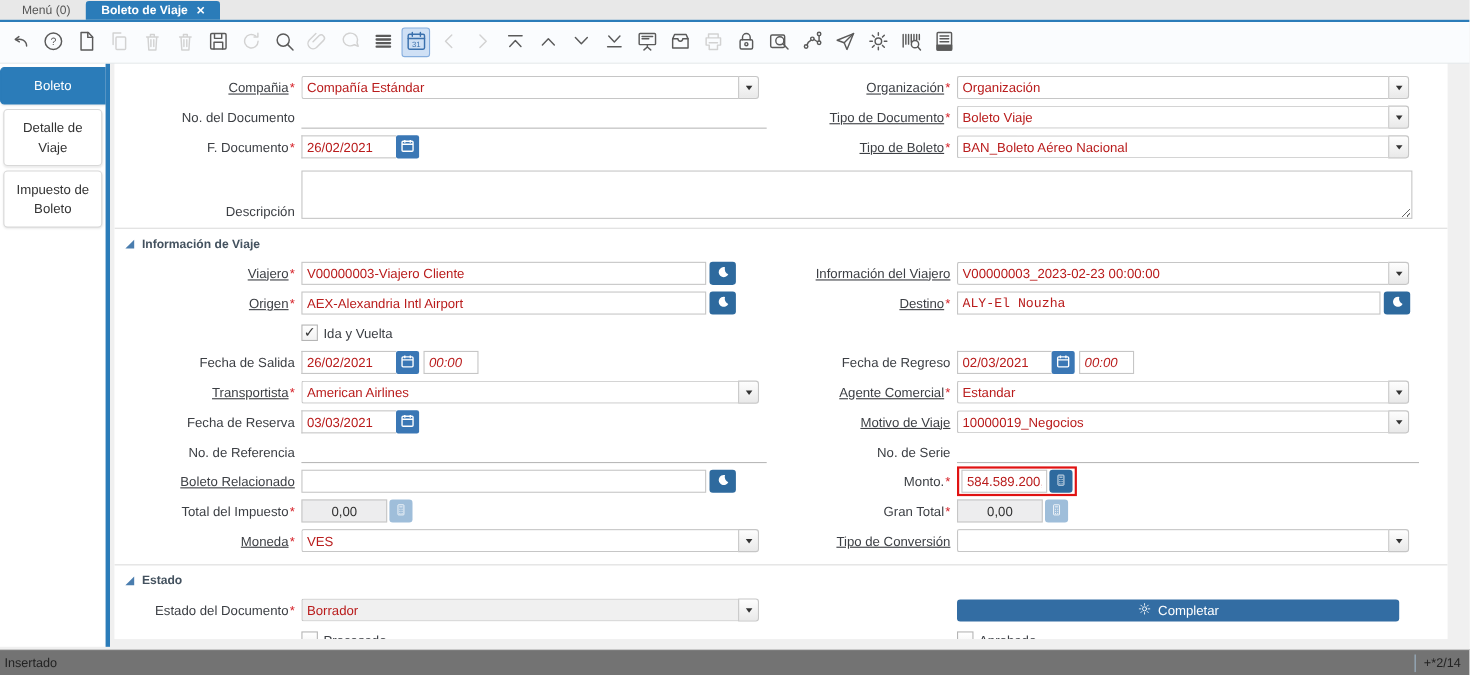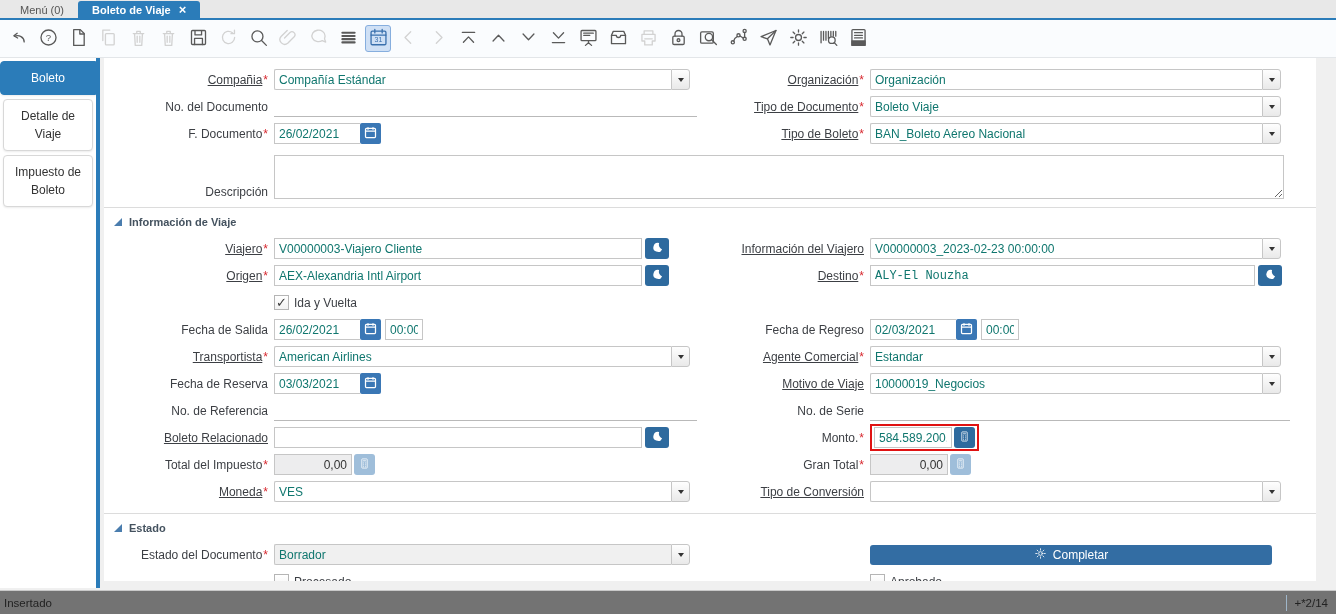--- a/index.html
+++ b/index.html
@@ -30,37 +30,37 @@
   .formarea { background:#fff; height:100%; padding-top:8px; overflow:hidden; }
   
   .frow { display:flex; align-items:center; height:27px; }
   .frow.ta { height:52px; align-items:flex-end; }
   .half { display:flex; align-items:center; width:606px; flex-shrink:0; }
   .lbl { width:170px; flex-shrink:0; text-align:right; padding-right:6px; color:#3c3f44; }
   .half.r .lbl { width:160px; }
   .lbl .ul { text-decoration:underline; }
   .req { color:#d7282f; margin-left:1px; }
   .fld { display:flex; align-items:center; }
-  input, textarea { font-family:inherit; font-size:12px; color:#0f766e; outline:none; }
+  input, textarea { font-family:inherit; font-size:12px; color:#b91c1c; outline:none; }
   .ibox { height:21px; border:1px solid #c6c6c6; padding:1px 4px; background:#fff; }
   .iline { height:20px; border:none; border-bottom:1px solid #b9b9b9; background:transparent; padding:1px 4px; }
   .cinput { width:397px; border-right:none; border-radius:2px 0 0 2px; }
   .half.r .cinput { width:392px; }
   .cbtn { width:19px; height:21px; background:linear-gradient(#fefefe,#e9e9e9); border:1px solid #c6c6c6; border-radius:0 3px 3px 0; display:flex; align-items:center; justify-content:center; }
   .tri-down { width:0; height:0; border-left:3.5px solid transparent; border-right:3.5px solid transparent; border-top:4.5px solid #333; }
   .iline.w { width:423px; } .half.r .iline.w { width:420px; }
   .sinput { width:368px; } .half.r .sinput { width:385px;font-family:Liberation Mono, monospace; }
   .bluebtn { width:24px; height:21px; margin-left:3px; background:#2e6a9e; border:none; border-radius:3px; display:flex; align-items:center; justify-content:center; padding:0; }
   .bluebtn svg { width:13px; height:13px; }
   .dinput { width:86px; border-right:none; }
   .calbtn { width:21px; height:21px; background:#3a77b5; border:none; border-radius:2px; display:flex; align-items:center; justify-content:center; padding:0; }
   .calbtn svg { width:15px; height:15px; stroke:#fff; fill:none; stroke-width:2; }
-  .tinput { width:38px; margin-left:4px; }
+  .tinput { width:50px; margin-left:4px;font-style:italic; }
   .amt { width:78px; text-align:right; }
-  .amt.ro { background:#ededee; color:#333; }
+  .amt.ro { background:#ededee; color:#333;text-align:center; }
   .calcbtn { width:21px; height:21px; margin-left:2px; background:#2e6a9e; border:none; border-radius:3px; display:flex; align-items:center; justify-content:center; padding:0; }
   .calcbtn svg { width:13px; height:13px; stroke:#fff; fill:none; stroke-width:1.4; }
   .calcbtn.dis { background:#9fbeda; }
   .hl { display:inline-flex; align-items:center; border:2px solid #e01212; padding:1px 2px; }
   .gray { background:#f0f0f0; }
   textarea.desc { width:1010px; height:44px; border:1px solid #c6c6c6; resize:both; margin-top:2px; }
   .cb { width:15px; height:15px; border:1px solid #b5b5b5; background:linear-gradient(#fff,#f2f2f2); display:inline-flex; align-items:center; justify-content:center;
         font-family:"DejaVu Sans",sans-serif; font-size:13px; font-weight:bold; color:#3a3a3a; margin-right:5px; }
   .cblabel { color:#3c3f44; }
   .shead { display:flex; align-items:center; gap:7px; padding:8px 0 7px 10px; }

